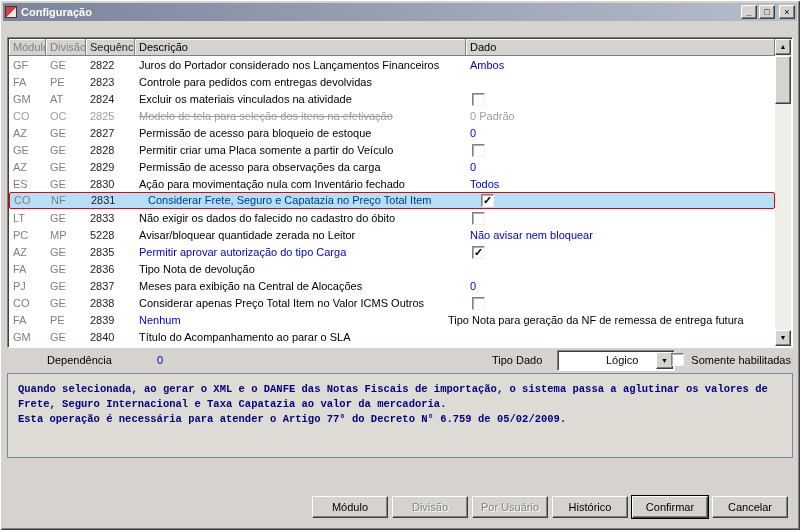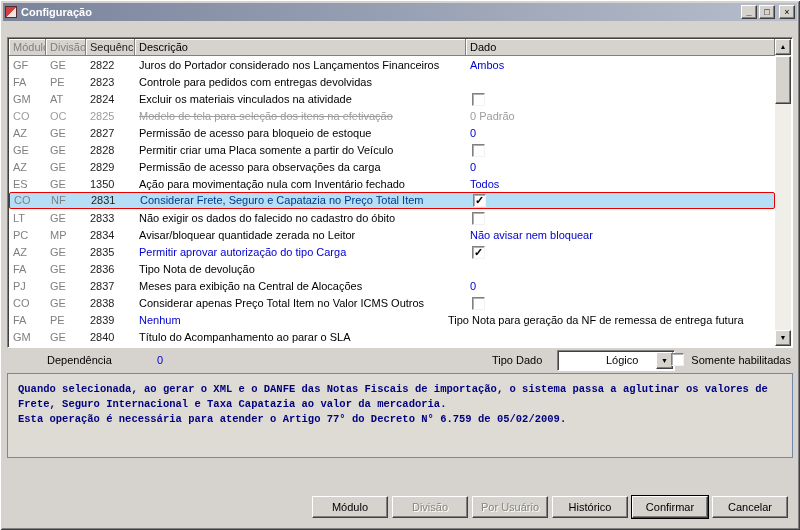--- a/index.html
+++ b/index.html
@@ -67,21 +67,21 @@
   .cs { color:#222; }
   .cdesc { color:#000; }
   .blue { color:#0000d0; }
   .gray { color:#9c9c9c; }
   .trow.dis .cm, .trow.dis .cd, .trow.dis .cs, .trow.dis .cdesc { color:#9c9c9c; }
   .trow.dis .cdesc { text-decoration:line-through; }
   .trow.hl {
     background:#b4dff7;
     border:1px solid #e80000; border-radius:2px;
   }
-  .trow.hl .cdesc { color:#003a8c; }
+  .trow.hl .cdesc { color:#003a8c;margin-left:8px; }
   .checkbox {
     width:13px; height:13px; margin-left:2px;
     background:#fff;
     border:1px solid; border-color:#808080 #f2f2f2 #f2f2f2 #808080;
     box-shadow: inset 1px 1px 0 #b0b0b0;
     display:inline-flex; align-items:center; justify-content:center;
     font-size:11px; line-height:11px; font-weight:bold; color:#000;
   }
   
   .vscroll {
@@ -225,21 +225,21 @@
           <div class="trow">
             <span class="c cm">AZ</span>
             <span class="c cd">GE</span>
             <span class="c cs">2829</span>
             <span class="c cdesc">Permissão de acesso para observações da carga</span>
             <span class="c cdado blue">0</span>
           </div>
           <div class="trow">
             <span class="c cm">ES</span>
             <span class="c cd">GE</span>
-            <span class="c cs">1350</span>
+            <span class="c cs">2830</span>
             <span class="c cdesc">Ação para movimentação nula com Inventário fechado</span>
             <span class="c cdado blue">Todos</span>
           </div>
           <div class="trow hl">
             <span class="c cm">CO</span>
             <span class="c cd">NF</span>
             <span class="c cs">2831</span>
             <span class="c cdesc">Considerar Frete, Seguro e Capatazia no Preço Total Item</span>
             <span class="c cdado">
               <span class="checkbox checked">✓</span>
@@ -250,21 +250,21 @@
             <span class="c cd">GE</span>
             <span class="c cs">2833</span>
             <span class="c cdesc">Não exigir os dados do falecido no cadastro do óbito</span>
             <span class="c cdado">
               <span class="checkbox"></span>
             </span>
           </div>
           <div class="trow">
             <span class="c cm">PC</span>
             <span class="c cd">MP</span>
-            <span class="c cs">2834</span>
+            <span class="c cs">5228</span>
             <span class="c cdesc">Avisar/bloquear quantidade zerada no Leitor</span>
             <span class="c cdado blue">Não avisar nem bloquear</span>
           </div>
           <div class="trow">
             <span class="c cm">AZ</span>
             <span class="c cd">GE</span>
             <span class="c cs">2835</span>
             <span class="c cdesc blue">Permitir aprovar autorização do tipo Carga</span>
             <span class="c cdado">
               <span class="checkbox checked">✓</span>

